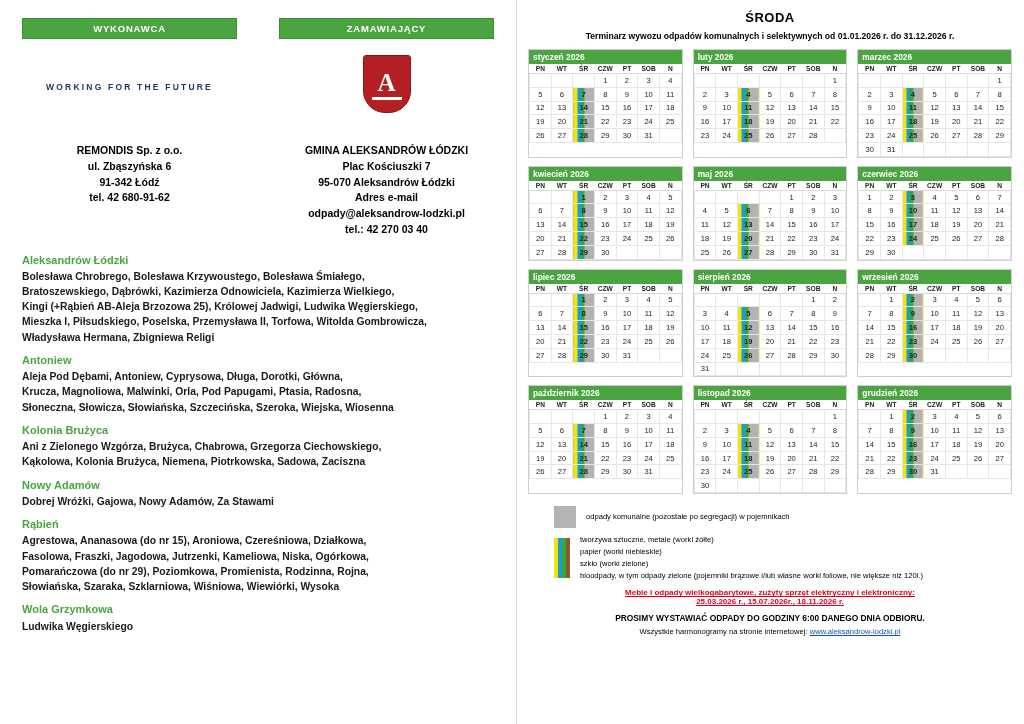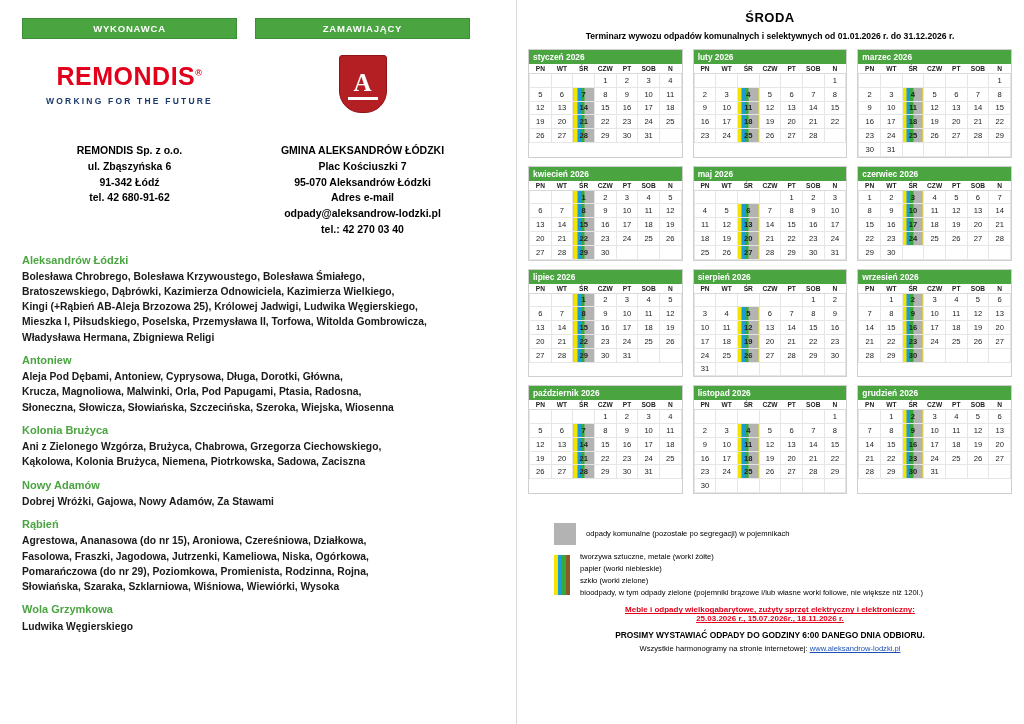--- a/index.html
+++ b/index.html
@@ -31,21 +31,21 @@
   }
 
   
   .left {
     width: 516px;
     padding: 18px 22px 0 22px;
     box-sizing: border-box;
   }
   .head-row {
     display: flex;
-    justify-content: flex-start;
+    justify-content: space-between;
     gap: 18px;
   }
   .head-col {
     width: 215px;
     text-align: center;
   }
   .green-bar {
     background: #4aa541;
     color: #ffffff;
     font-size: 9.5px;
@@ -216,21 +216,21 @@
       #f5e400 0 18%,
       #1a9cd8 18% 36%,
       #38a838 36% 54%,
       #b3b3b3 54% 100%);
     font-weight: bold;
     color: #111;
   }
 
   
   .legend {
-    margin-top: 29px;
+    margin-top: 12px;
     font-size: 7.6px;
     line-height: 1.35;
   }
   .legend-row {
     display: flex;
     align-items: center;
     gap: 10px;
     margin-bottom: 6px;
     padding-left: 26px;
   }
@@ -272,21 +272,20 @@
 
 <div class="page">
   <div class="divider"></div>
 
   <div class="left">
 
     <div class="head-row">
       <div class="head-col">
         <div class="green-bar">WYKONAWCA</div>
         <div class="logo-block">
-          <div class="remondis-word"><span>REMONDIS</span><span class="reg">®</span></div>
           <div class="remondis-tag">WORKING FOR THE FUTURE</div>
         </div>
         <div class="addr">
           <div>REMONDIS Sp. z o.o.</div>
           <div>ul. Zbąszyńska 6</div>
           <div>91-342 Łódź</div>
           <div>tel. 42 680-91-62</div>
         </div>
       </div>
 

